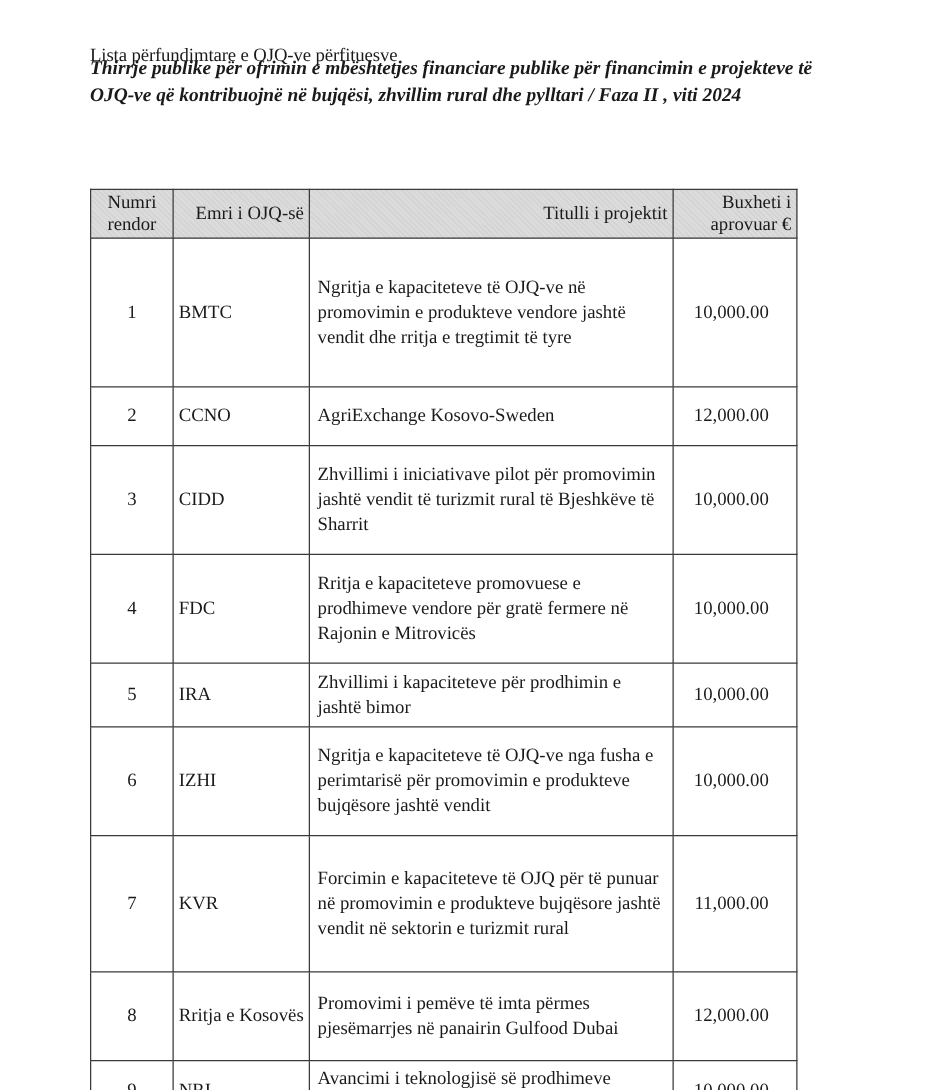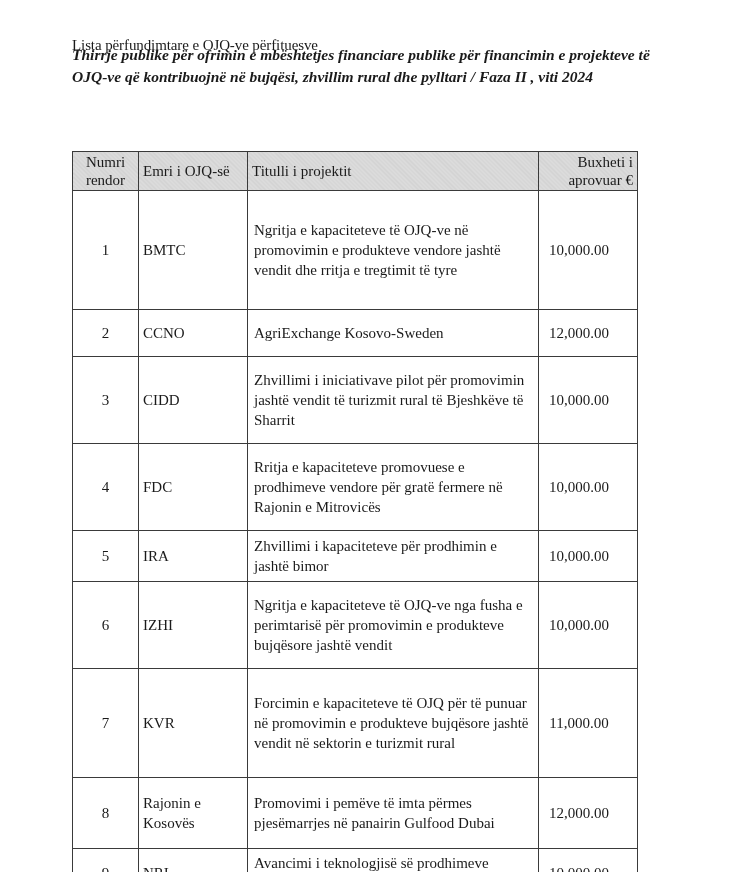--- a/index.html
+++ b/index.html
@@ -25,28 +25,28 @@
       border: 1.4px solid #3a3a3a;
       padding: 0 4px;
       vertical-align: middle;
       font-weight: normal;
     }
     thead th {
       background-color: #dcdcdc;
       background-image: repeating-linear-gradient(45deg, rgba(0,0,0,0.05) 0 1px, transparent 1px 3px);
       line-height: 18px;
       height: 38px;
-      text-align: left;
+      text-align: right;
     }
     th.c1 { width: 61px; text-align: center; padding: 0 2px; }
     th.c2 { width: 100px; }
     th.c3 { width: 282px; }
     th.c4 { width: 90px; text-align: right; }
     td.num { text-align: center; }
-    td.amt { text-align: center; padding-right: 22px; }
+    td.amt { text-align: right; padding-right: 22px; }
     td.proj { line-height: 20px; padding: 4px 6px; }
     tr.r1 td { height: 110px; }
     tr.r2 td { height: 38px; }
     tr.r3 td { height: 78px; }
     tr.r4 td { height: 78px; }
     tr.r5 td { height: 42px; }
     tr.r6 td { height: 78px; }
     tr.r7 td { height: 100px; }
     tr.r8 td { height: 62px; }
     tr.r9 td { height: 40px; }
@@ -105,21 +105,21 @@
       <td class="amt">10,000.00</td>
     </tr>
     <tr class="r7">
       <td class="num">7</td>
       <td class="org">KVR</td>
       <td class="proj"> Forcimin e kapaciteteve të OJQ për të punuar në promovimin e produkteve bujqësore jashtë vendit në sektorin e turizmit rural</td>
       <td class="amt">11,000.00</td>
     </tr>
     <tr class="r8">
       <td class="num">8</td>
-      <td class="org">Rajonin e Kosovës</td>
+      <td class="org">Rritja e Kosovës</td>
       <td class="proj">Promovimi i pemëve të imta përmes pjesëmarrjes në panairin Gulfood Dubai</td>
       <td class="amt">12,000.00</td>
     </tr>
     <tr class="r9">
       <td class="num">9</td>
       <td class="org">NRI</td>
       <td class="proj">Avancimi i teknologjisë së prodhimeve bujqësore</td>
       <td class="amt">10,000.00</td>
     </tr>
   </tbody>

